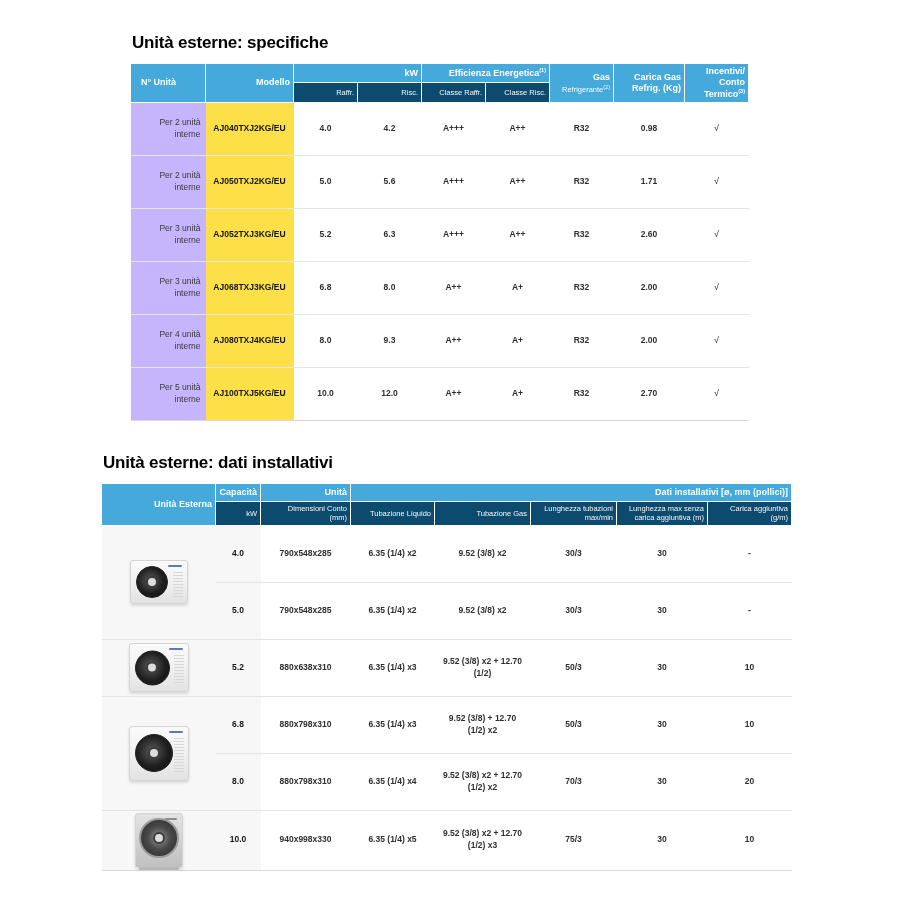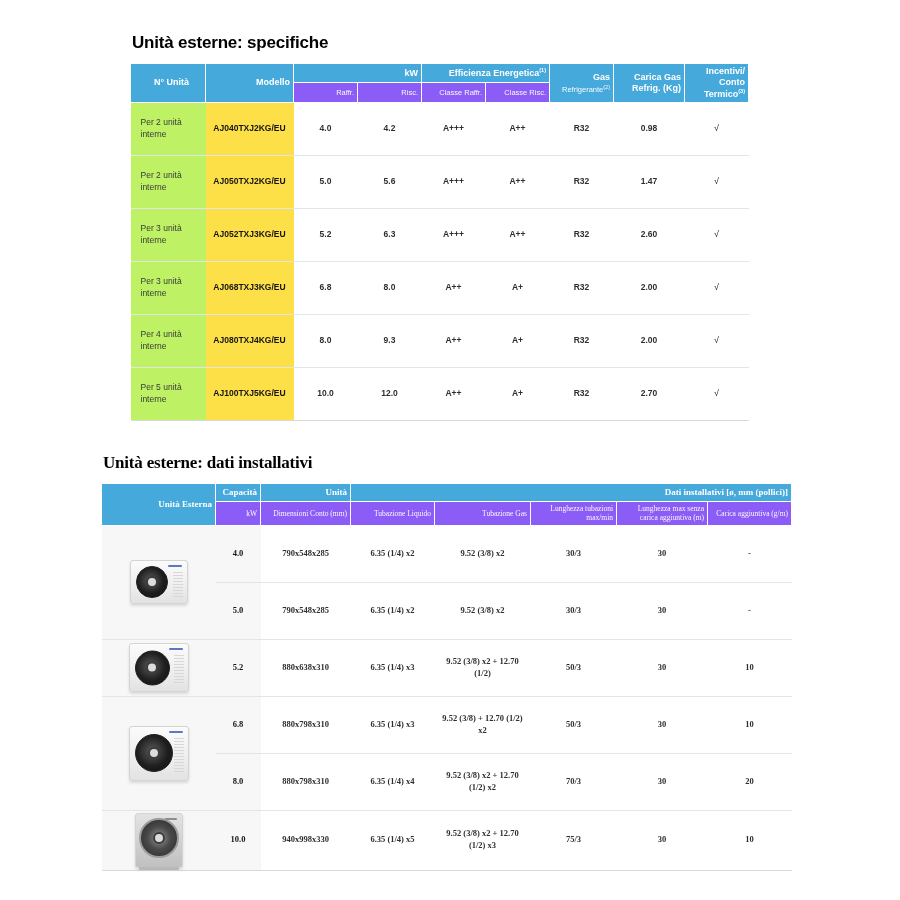--- a/index.html
+++ b/index.html
@@ -1,43 +1,43 @@
 <!DOCTYPE html>
 <html><head>
 <meta charset="utf-8">
 <style>
   html,body{margin:0;padding:0;background:#fff;}
   body{width:900px;height:900px;overflow:hidden;font-family:"Liberation Sans",sans-serif;-webkit-font-smoothing:antialiased;}
   .page{width:728px;height:900px;position:relative;background:#fff;}
 
   .section-spec{padding-top:33px;margin-left:130px;width:618px;}
-  .section-install{margin-left:101px;margin-top:32px;width:690px;font-family:Liberation Serif, serif;}
+  .section-install{margin-left:101px;margin-top:32px;width:690px;}
   .title{font-size:17px;font-weight:bold;color:#000;margin:0 0 10px 2px;letter-spacing:-0.2px;}
 
   table{border-collapse:collapse;table-layout:fixed;background:#fff;border-bottom:1px solid #d9d9d9;}
   #spec-table{width:618px;}
   #install-table{width:690px;}
 
   th{background:#46a9db;color:#fff;border:1px solid #fff;font-weight:bold;font-size:9px;
      padding:2px 3px;text-align:right;vertical-align:middle;line-height:1.25;}
-  th.sub{background:#8b5cf6;font-weight:normal;font-size:7.5px;color:rgba(255,255,255,0.96);padding-left:8px;}
-  th.left{text-align:center;padding-left:10px;}
+  th.sub{background:#0c4a6e;font-weight:normal;font-size:7.5px;color:rgba(255,255,255,0.96);padding-left:8px;}
+  th.left{text-align:left;padding-left:10px;}
   .h-line2{font-size:7.5px;font-weight:normal;color:rgba(255,255,255,0.96);margin-top:2px;}
   sup.hsup{font-size:5.5px;vertical-align:super;line-height:0;}
 
   #spec-table thead tr{height:17px;}
   #spec-table tbody tr{height:53px;}
   #install-table thead tr.r1{height:18px;}
   #install-table thead tr.r2{height:24px;}
   #install-table tbody tr{height:57px;}
 
   td{font-size:8.5px;color:#2e2e2e;text-align:center;vertical-align:middle;
      padding:2px 5px;font-weight:600;line-height:1.4;}
   tbody tr:not(:first-child) td{border-top:1px solid #e5e5e5;}
-  td.col-units{text-align:left;padding-left:10px;background:#bef264;font-weight:normal;color:#3a3a3a;}
+  td.col-units{text-align:right;padding-left:10px;background:#c4b5fd;font-weight:normal;color:#3a3a3a;}
   td.col-model{background:#fde047;font-weight:bold;color:#141414;}
   td.check{font-size:9px;font-weight:normal;color:#222;}
   td.col-img{background:#f7f7f7;font-weight:normal;}
   td.col-cap{background:#f7f7f7;color:#141414;font-weight:bold;}
 
   
   .unit{position:relative;background:linear-gradient(180deg,#fbfbfb 0%,#eee 60%,#e2e2e2 100%);
         border:1px solid #d4d4d4;border-radius:3px;margin:0 auto;box-shadow:0 2px 3px rgba(0,0,0,0.12);}
   .u-small{width:56px;height:42px;}
   .u-med{width:58px;height:47px;}
@@ -116,21 +116,21 @@
             <td class="check">√</td>
           </tr>
           <tr>
             <td class="col-units">Per 2 unità interne</td>
             <td class="col-model">AJ050TXJ2KG/EU</td>
             <td>5.0</td>
             <td>5.6</td>
             <td>A+++</td>
             <td>A++</td>
             <td>R32</td>
-            <td>1.47</td>
+            <td>1.71</td>
             <td class="check">√</td>
           </tr>
           <tr>
             <td class="col-units">Per 3 unità interne</td>
             <td class="col-model">AJ052TXJ3KG/EU</td>
             <td>5.2</td>
             <td>6.3</td>
             <td>A+++</td>
             <td>A++</td>
             <td>R32</td>

